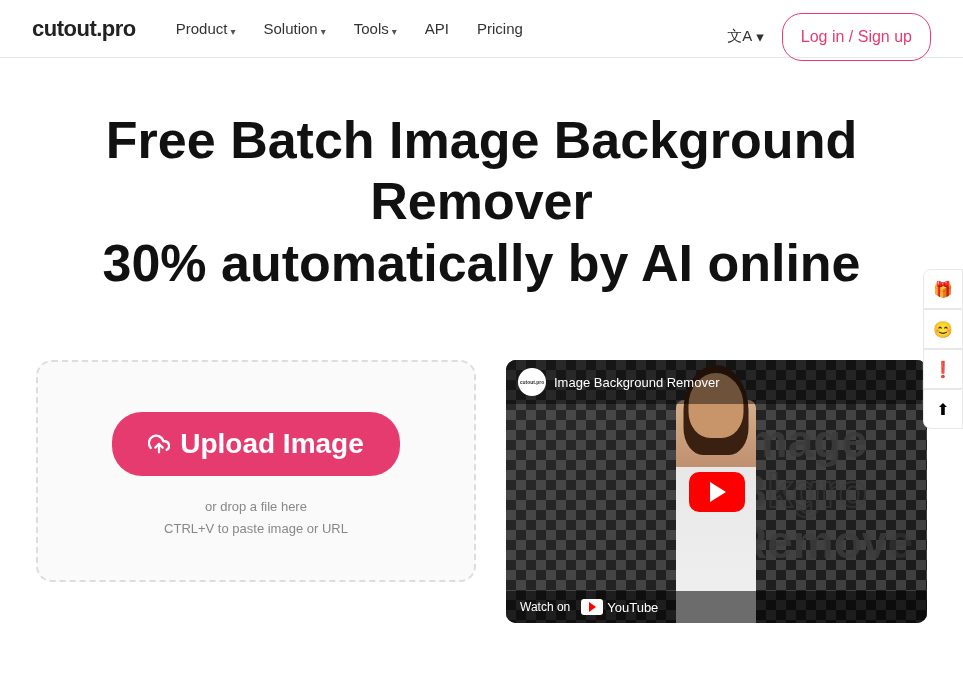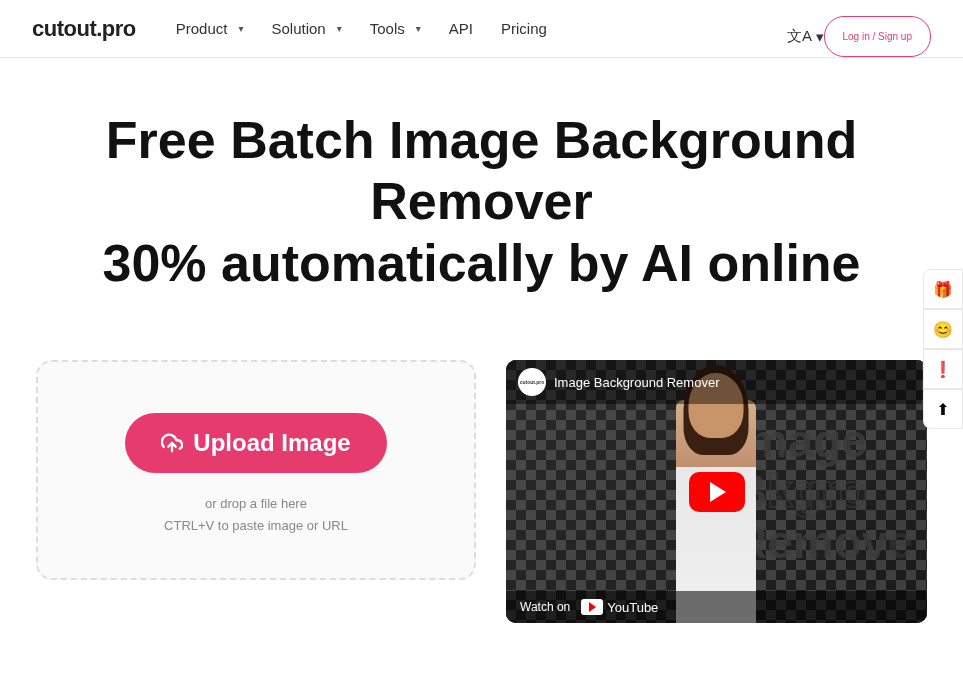--- a/index.html
+++ b/index.html
@@ -27,48 +27,49 @@
       display: flex;
       align-items: center;
       gap: 28px;
       flex: 1;
     }
     .nav-link {
       font-size: 15px;
       color: #333;
       cursor: pointer;
       display: flex;
-      align-items: center;
-      gap: 11px;
+      align-items: flex-end;
+      gap: 3px;
       white-space: nowrap;
     }
     .nav-link .chevron {
       font-size: 10px;
       color: #555;
     }
     .nav-right {
       display: flex;
       align-items: center;
+      gap: 18px;
       margin-top: 16px;
     }
     .nav-translate {
       display: flex;
       align-items: center;
       gap: 4px;
       font-size: 15px;
       cursor: pointer;
       color: #333;
     }
     .login-btn {
       border: 1.5px solid #e63b6f;
       color: #e63b6f;
       background: transparent;
       border-radius: 20px;
       padding: 14px 18px;
-      font-size: 10px;
+      font-size: 16px;
       font-weight: 500;
       cursor: pointer;
       white-space: nowrap;
     }
 
     
     .hero {
       text-align: center;
       padding: 52px 20px 30px;
     }
@@ -103,21 +104,21 @@
       justify-content: center;
       background: #fafafa;
       min-height: 220px;
     }
     .upload-btn {
       background: #e63b6f;
       color: #fff;
       border: none;
       border-radius: 30px;
       padding: 16px 36px;
-      font-size: 24px;
+      font-size: 28px;
       font-weight: 700;
       cursor: pointer;
       display: flex;
       align-items: center;
       gap: 10px;
       margin-bottom: 20px;
     }
     .upload-icon-svg {
       width: 22px;
       height: 22px;

